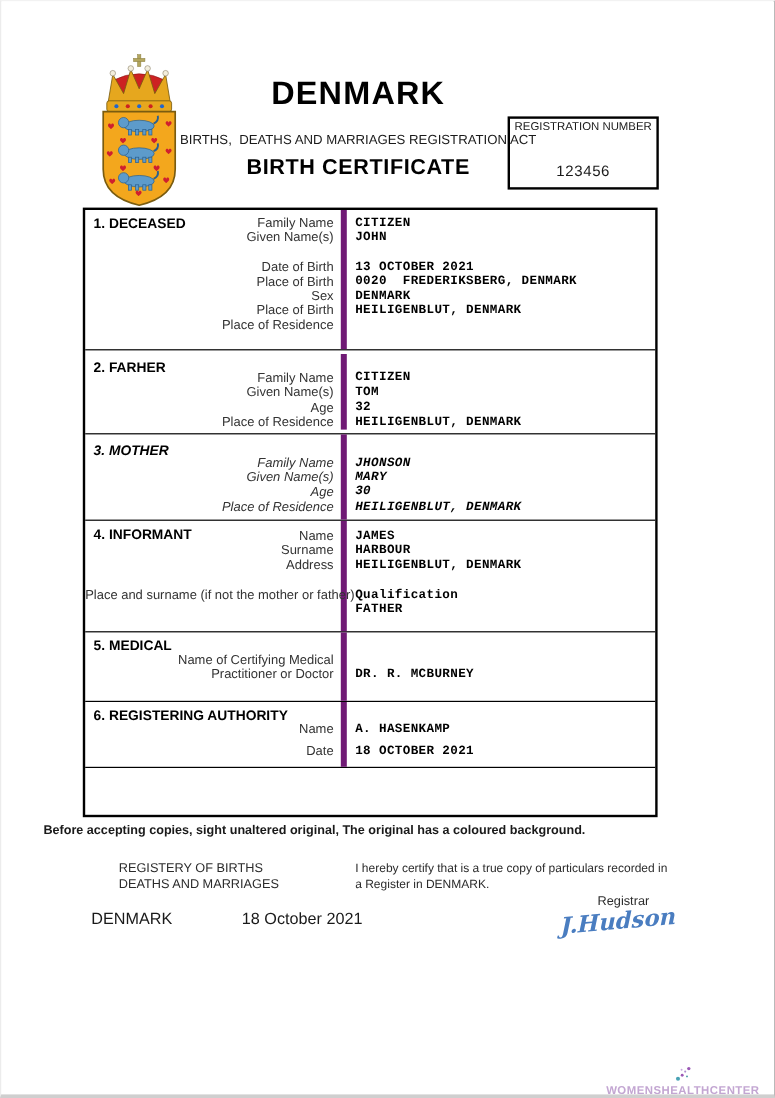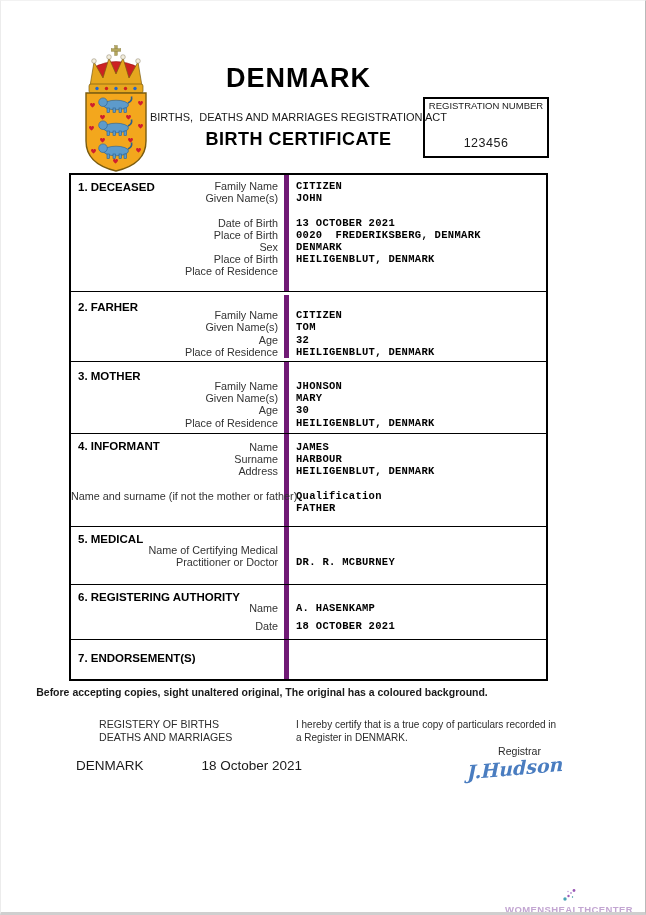--- a/index.html
+++ b/index.html
@@ -27,21 +27,21 @@
   .cell-right{flex:1;box-sizing:border-box;}
   .section-title{position:absolute;left:7px;top:6px;font-size:11.5px;font-weight:bold;color:#000;white-space:nowrap;}
   .labels{text-align:right;padding-right:6px;}
   .values{padding-left:7px;}
   .line{height:12.2px;line-height:12.2px;white-space:pre;overflow:visible;}
   .label-line{font-size:10.8px;color:#333;}
   .value-line{font-family:"Liberation Mono","DejaVu Sans Mono",monospace;font-size:10.5px;font-weight:bold;color:#000;letter-spacing:.3px;}
   
   .section-row:nth-child(1){height:116px;} .section-row:nth-child(1) .labels,.section-row:nth-child(1) .values{padding-top:5px;}
   .section-row:nth-child(2){height:70px;align-items:center;}  .section-row:nth-child(2) .labels,.section-row:nth-child(2) .values{padding-top:14px;}
-  .section-row:nth-child(3){height:72px;}  .section-row:nth-child(3) .labels,.section-row:nth-child(3) .values{padding-top:18px;}
+  .section-row:nth-child(3){height:72px;font-style:italic;}  .section-row:nth-child(3) .labels,.section-row:nth-child(3) .values{padding-top:18px;}
   .section-row:nth-child(3) .section-title{top:8px;}
   .section-row:nth-child(4){height:93px;}  .section-row:nth-child(4) .labels,.section-row:nth-child(4) .values{padding-top:7px;}
   .section-row:nth-child(5){height:58px;}  .section-row:nth-child(5) .labels,.section-row:nth-child(5) .values{padding-top:17px;}
   .section-row:nth-child(6){height:55px;}  .section-row:nth-child(6) .labels,.section-row:nth-child(6) .values{padding-top:14px;}
   .section-row:nth-child(6) .line{height:18px;line-height:18px;}
   .section-row:nth-child(7){height:40px;}  .section-row:nth-child(7) .section-title{top:12px;}
   
   .notice{position:absolute;left:0;top:685px;width:522px;text-align:center;font-size:10.5px;font-weight:bold;color:#1a1a1a;}
   .registry-block{position:absolute;left:75px;top:717px;font-size:10.6px;line-height:13px;color:#2b2b2b;margin-left:23px;}
   .certify-block{position:absolute;left:295px;top:717px;width:262px;font-size:10px;line-height:13px;color:#2b2b2b;}
@@ -190,21 +190,21 @@
         </div>
       </div>
       <div class="section-row">
         <div class="cell-left">
           <div class="section-title">4. INFORMANT</div>
           <div class="labels">
             <div class="line label-line">Name</div>
             <div class="line label-line">Surname</div>
             <div class="line label-line">Address</div>
             <div class="line label-line"></div>
-            <div class="line label-line">Name and surname (if not the mother or father)</div>
+            <div class="line label-line">Place and surname (if not the mother or father)</div>
             <div class="line label-line"></div>
           </div>
         </div>
         <div class="cell-right">
           <div class="values">
             <div class="line value-line">JAMES</div>
             <div class="line value-line">HARBOUR</div>
             <div class="line value-line">HEILIGENBLUT, DENMARK</div>
             <div class="line value-line"></div>
             <div class="line value-line">Qualification</div>
@@ -236,24 +236,20 @@
           </div>
         </div>
         <div class="cell-right">
           <div class="values">
             <div class="line value-line">A. HASENKAMP</div>
             <div class="line value-line">18 OCTOBER 2021</div>
           </div>
         </div>
       </div>
       <div class="section-row">
-        <div class="cell-left">
-          <div class="section-title">7. ENDORSEMENT(S)</div>
-          <div class="labels"></div>
-        </div>
         <div class="cell-right">
           <div class="values"></div>
         </div>
       </div>
     </div>
 
   <div class="notice">Before accepting copies, sight unaltered original, The original has a coloured background.</div>
 
   <div class="registry-block">
     <div>REGISTERY OF BIRTHS</div>

